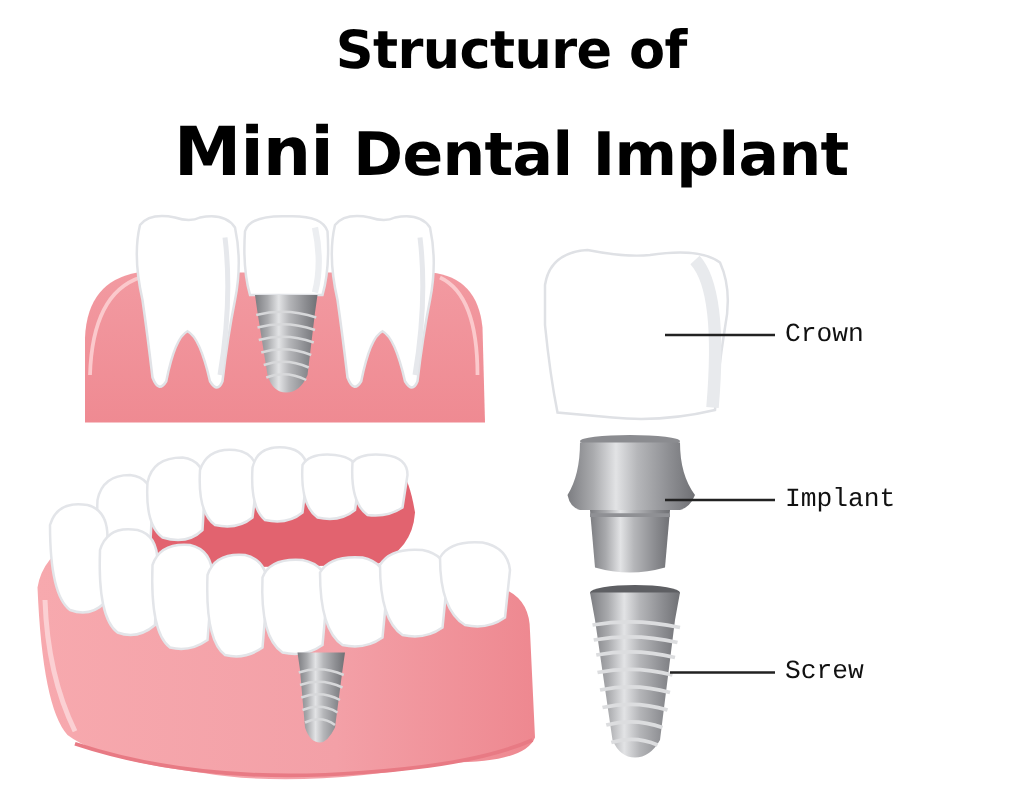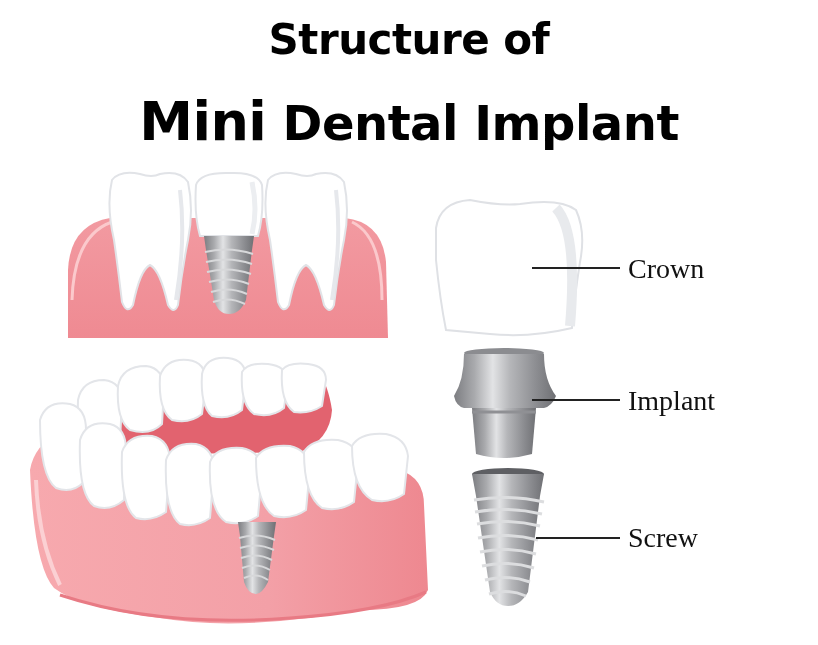--- a/index.html
+++ b/index.html
@@ -2,21 +2,21 @@
 <html><head>
   <meta charset="utf-8">
   <style>
     html, body { margin: 0; padding: 0; background: #ffffff; }
     body { width: 818px; height: 645px; position: relative; overflow: hidden; font-family: "Liberation Sans", "DejaVu Sans", sans-serif; }
     .title { position: absolute; left: 0; width: 818px; text-align: center; color: #000; font-weight: bold; font-family: "DejaVu Sans", "Liberation Sans", sans-serif; letter-spacing: -0.5px; }
     .title-line1 { top: 14px; font-size: 42px; line-height: 52px; }
     .title-line2 { top: 72px; font-size: 48px; line-height: 52px; margin-top: 24px; }
     .title-line2 .big { font-size: 54px; }
     .illus { position: absolute; left: 0; top: 0; width: 818px; height: 645px; }
-    .label { position: absolute; font-size: 28px; color: #111; font-family: Liberation Serif, serif; line-height: 34px; }
+    .label { position: absolute; font-size: 21px; color: #111; font-family: Liberation Mono, monospace; line-height: 34px; }
     .leader { position: absolute; height: 2px; background: #222; }
   </style>
 </head>
 <body>
 
 <div class="title title-line1">Structure of</div>
 <div class="title title-line2"><span class="big">Mini</span><span> Dental Implant</span></div>
 
 <svg class="illus" viewBox="0 0 818 645" xmlns="http://www.w3.org/2000/svg">
   <defs>

